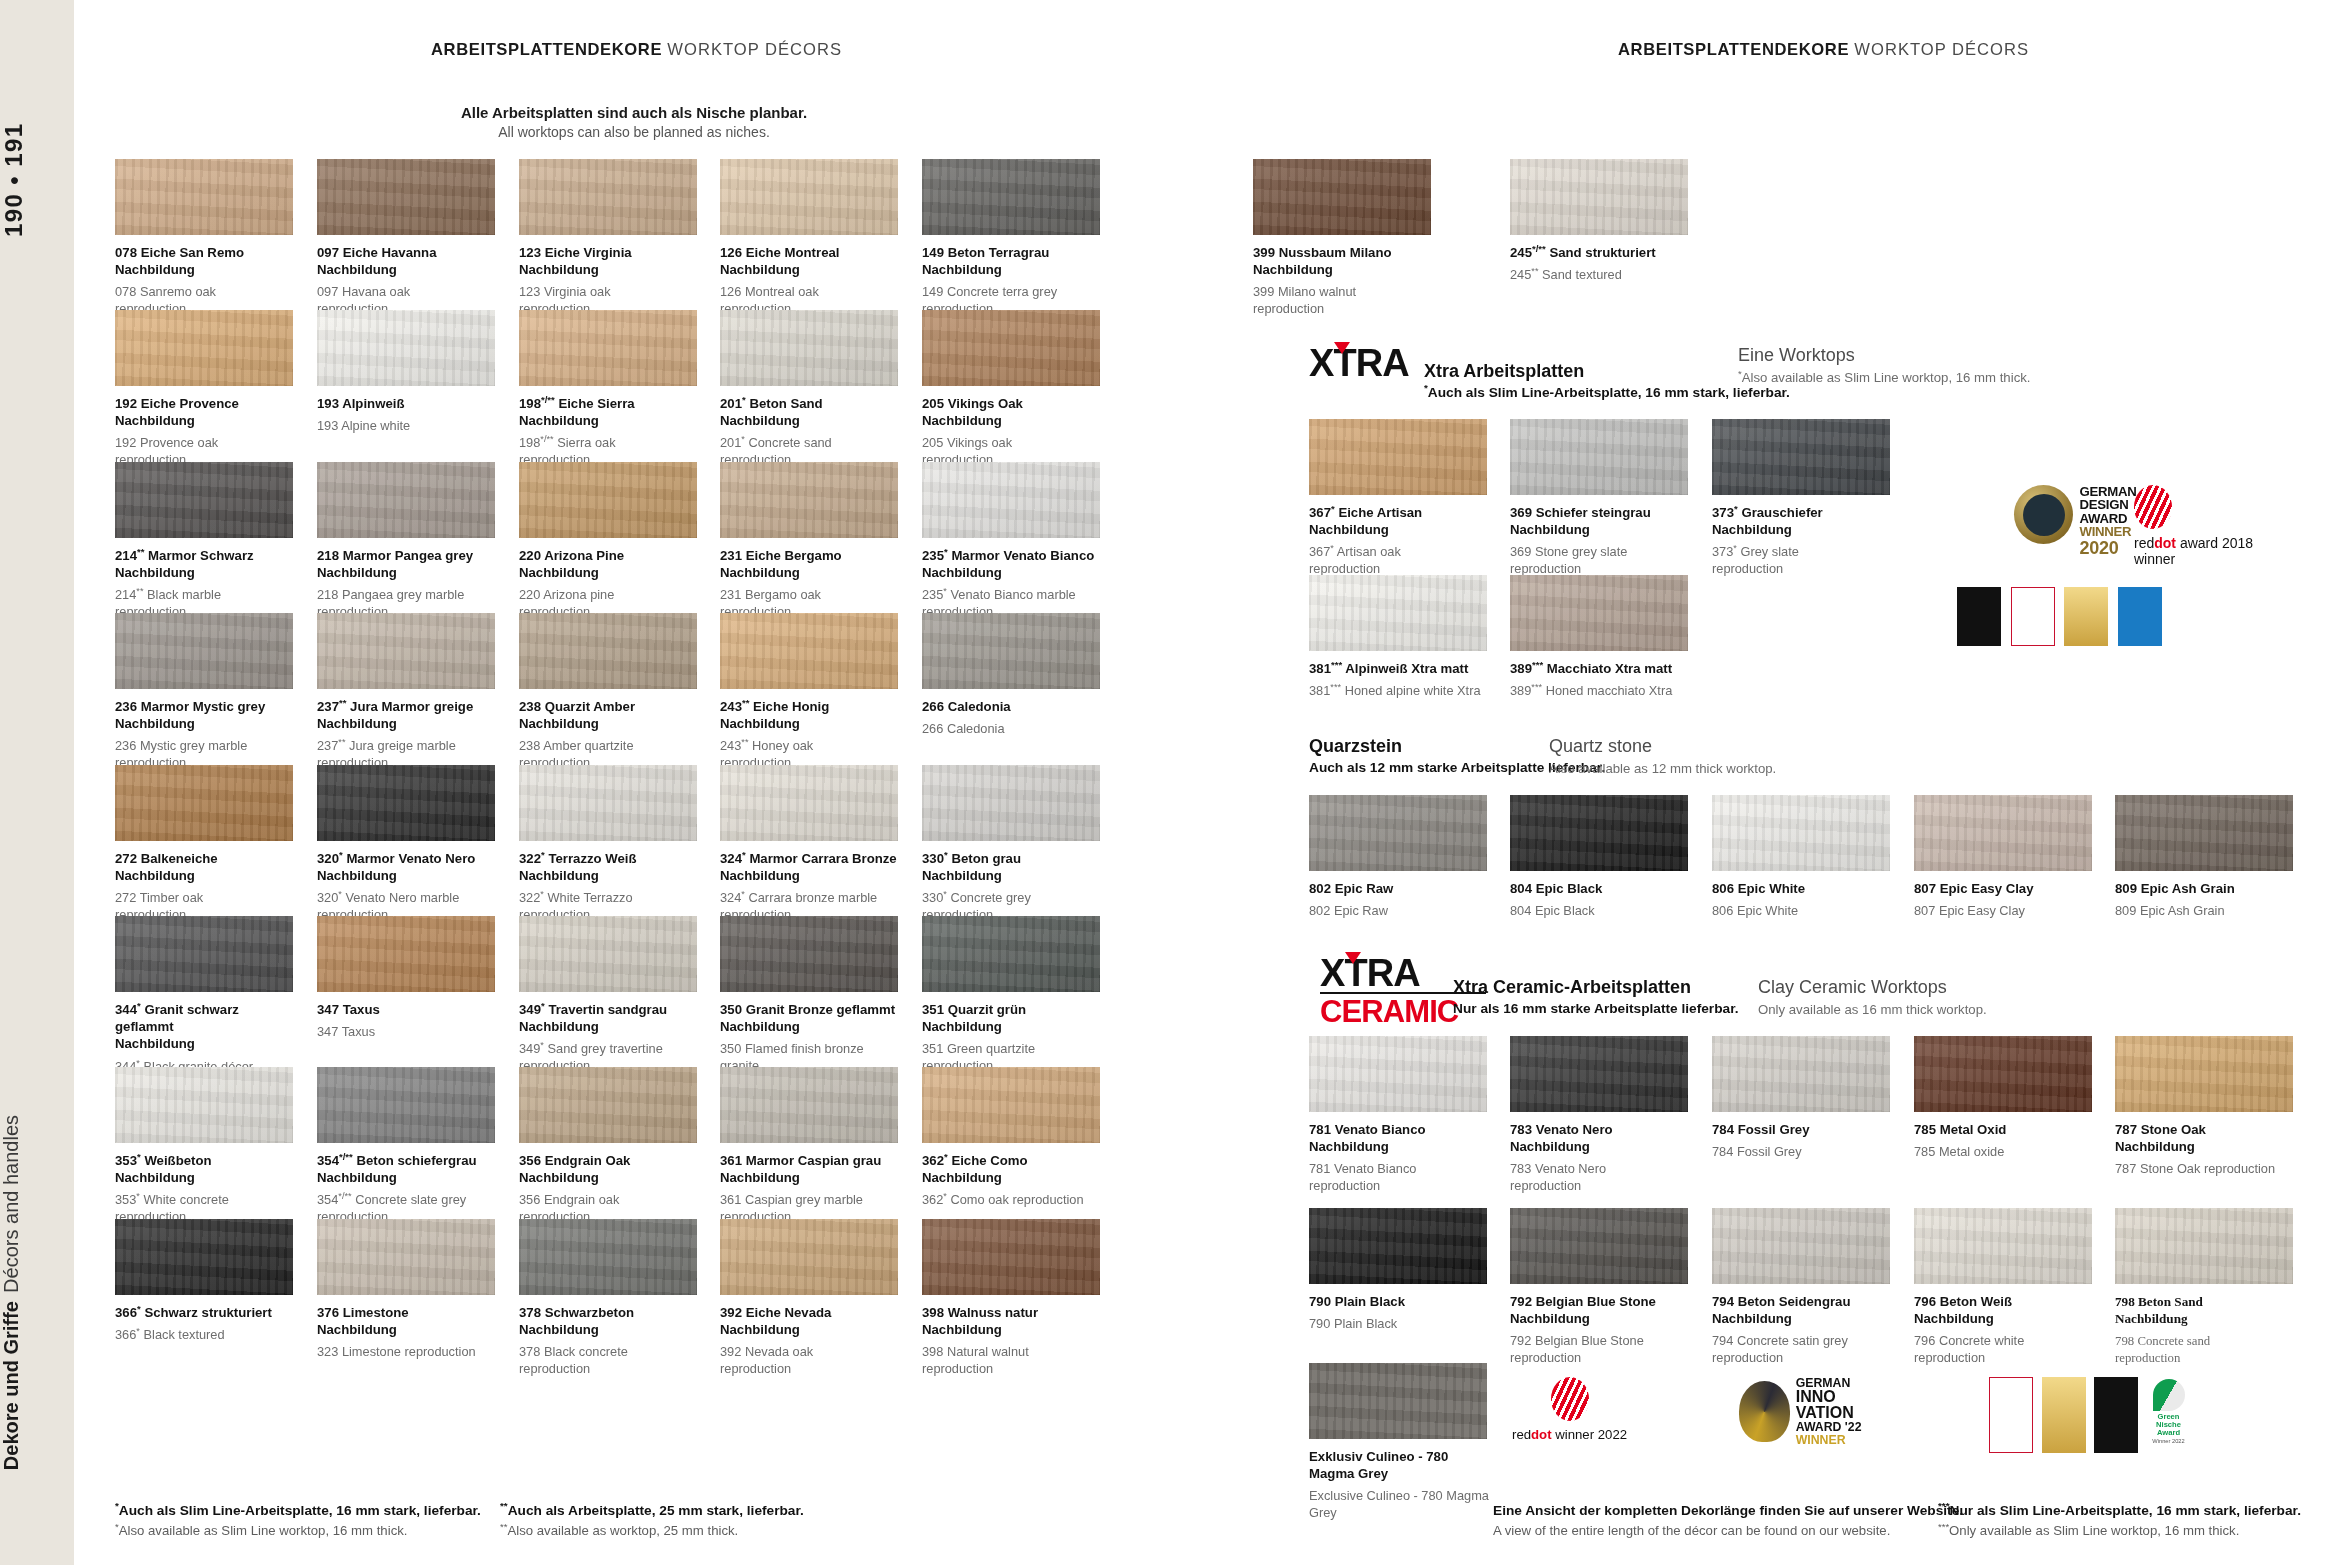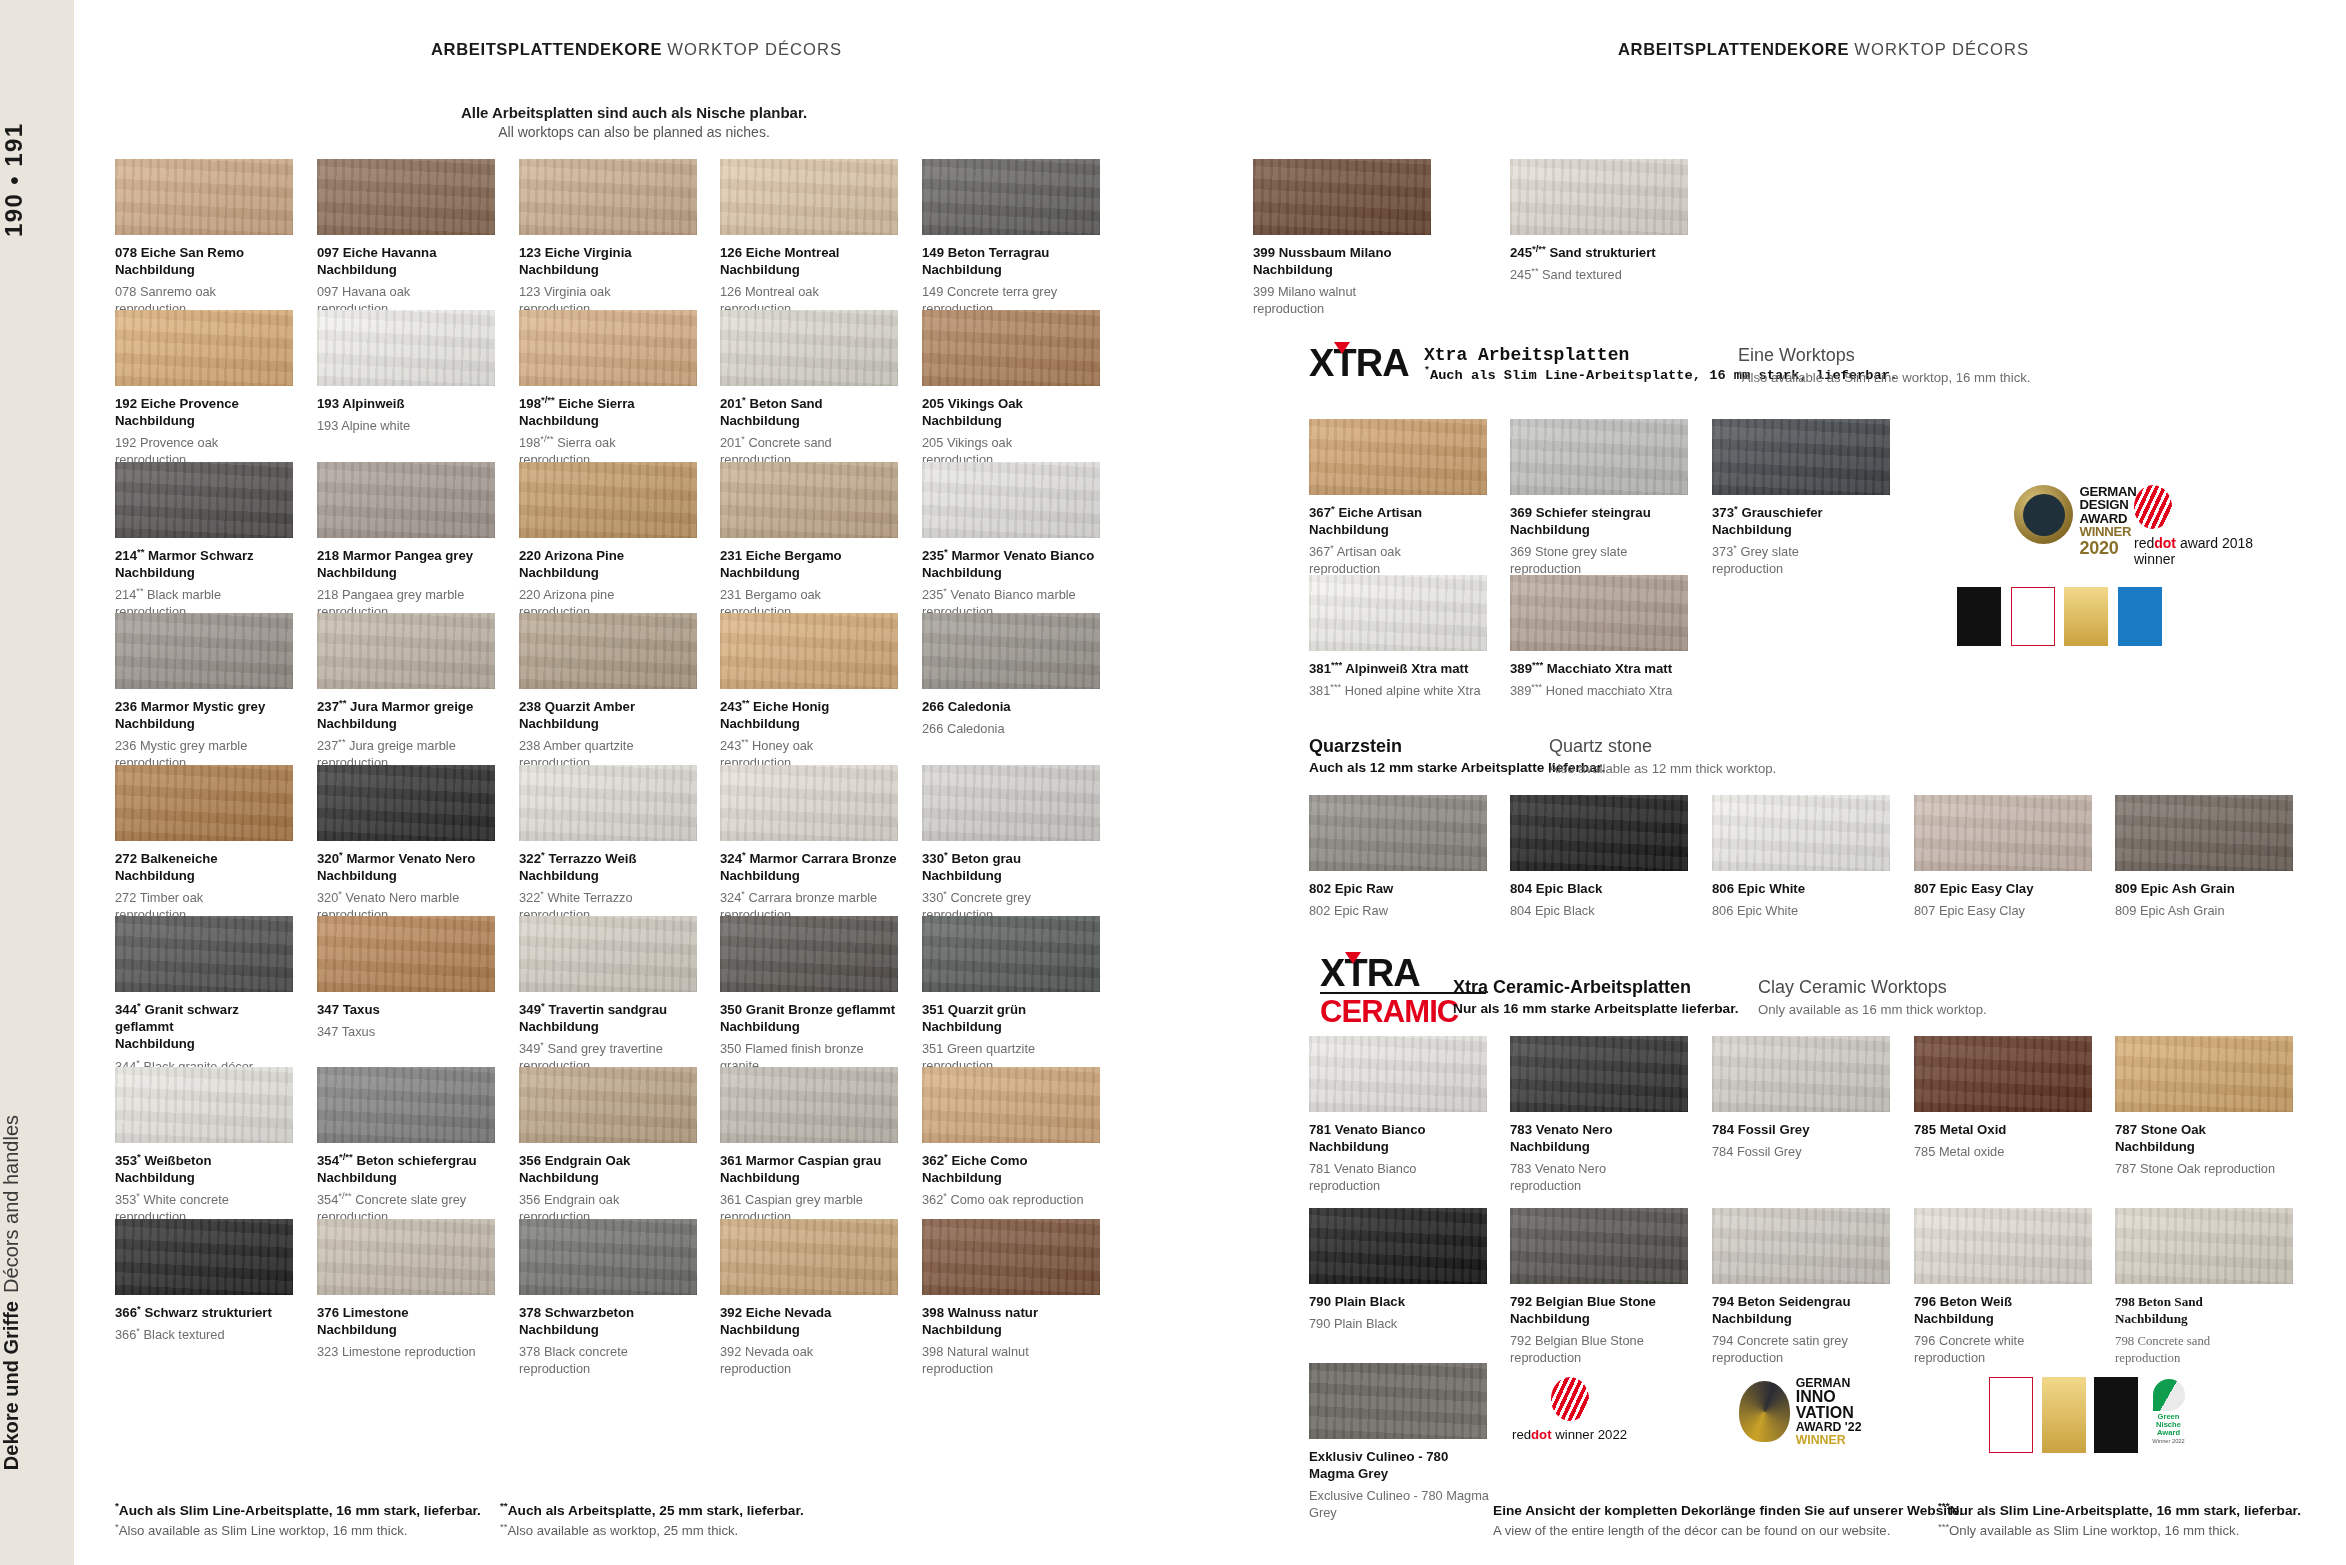--- a/index.html
+++ b/index.html
@@ -418,21 +418,21 @@
         <div class="cap-en">245<sup>**</sup> Sand textured</div>
       </div>
     </div>
 
   <div class="xtra-logo" style="left:1309px;top:344px;">
     <div style="position:relative;display:inline-block;">
       <span class="xtra-tri"></span>
       <span class="xtra-word">XTRA</span>
     </div>
   </div>
-  <div class="sec" style="left:1424px;top:345px;font-family:Liberation Mono, monospace;">
+  <div class="sec" style="left:1424px;top:361px;">
     <div class="sec-de-title">Xtra Arbeitsplatten</div>
     <div class="sec-de-sub"><sup>*</sup>Auch als Slim Line-Arbeitsplatte, 16 mm stark, lieferbar.</div>
   </div>
   <div class="sec" style="left:1738px;top:345px;">
     <div class="sec-en-title">Eine Worktops</div>
     <div class="sec-en-sub"><sup>*</sup>Also available as Slim Line worktop, 16 mm thick.</div>
   </div>
   <div id="xtra-grid">
       <div class="cell" style="left: 1309px; top: 419px;">
         <span class="swatch" style="background: repeating-linear-gradient(91deg, rgba(0, 0, 0, 0.055) 0px, rgba(0, 0, 0, 0.055) 2.8px, rgba(255, 255, 255, 0.05) 2.8px, rgba(255, 255, 255, 0.05) 8.5px), repeating-linear-gradient(3deg, rgba(0, 0, 0, 0.04) 0px, rgba(0, 0, 0, 0.04) 10.4px, rgba(255, 255, 255, 0.06) 10.4px, rgba(255, 255, 255, 0.06) 23px), linear-gradient(160deg, rgba(255, 255, 255, 0.18), rgba(0, 0, 0, 0.14)), rgb(211, 161, 105);"></span>

